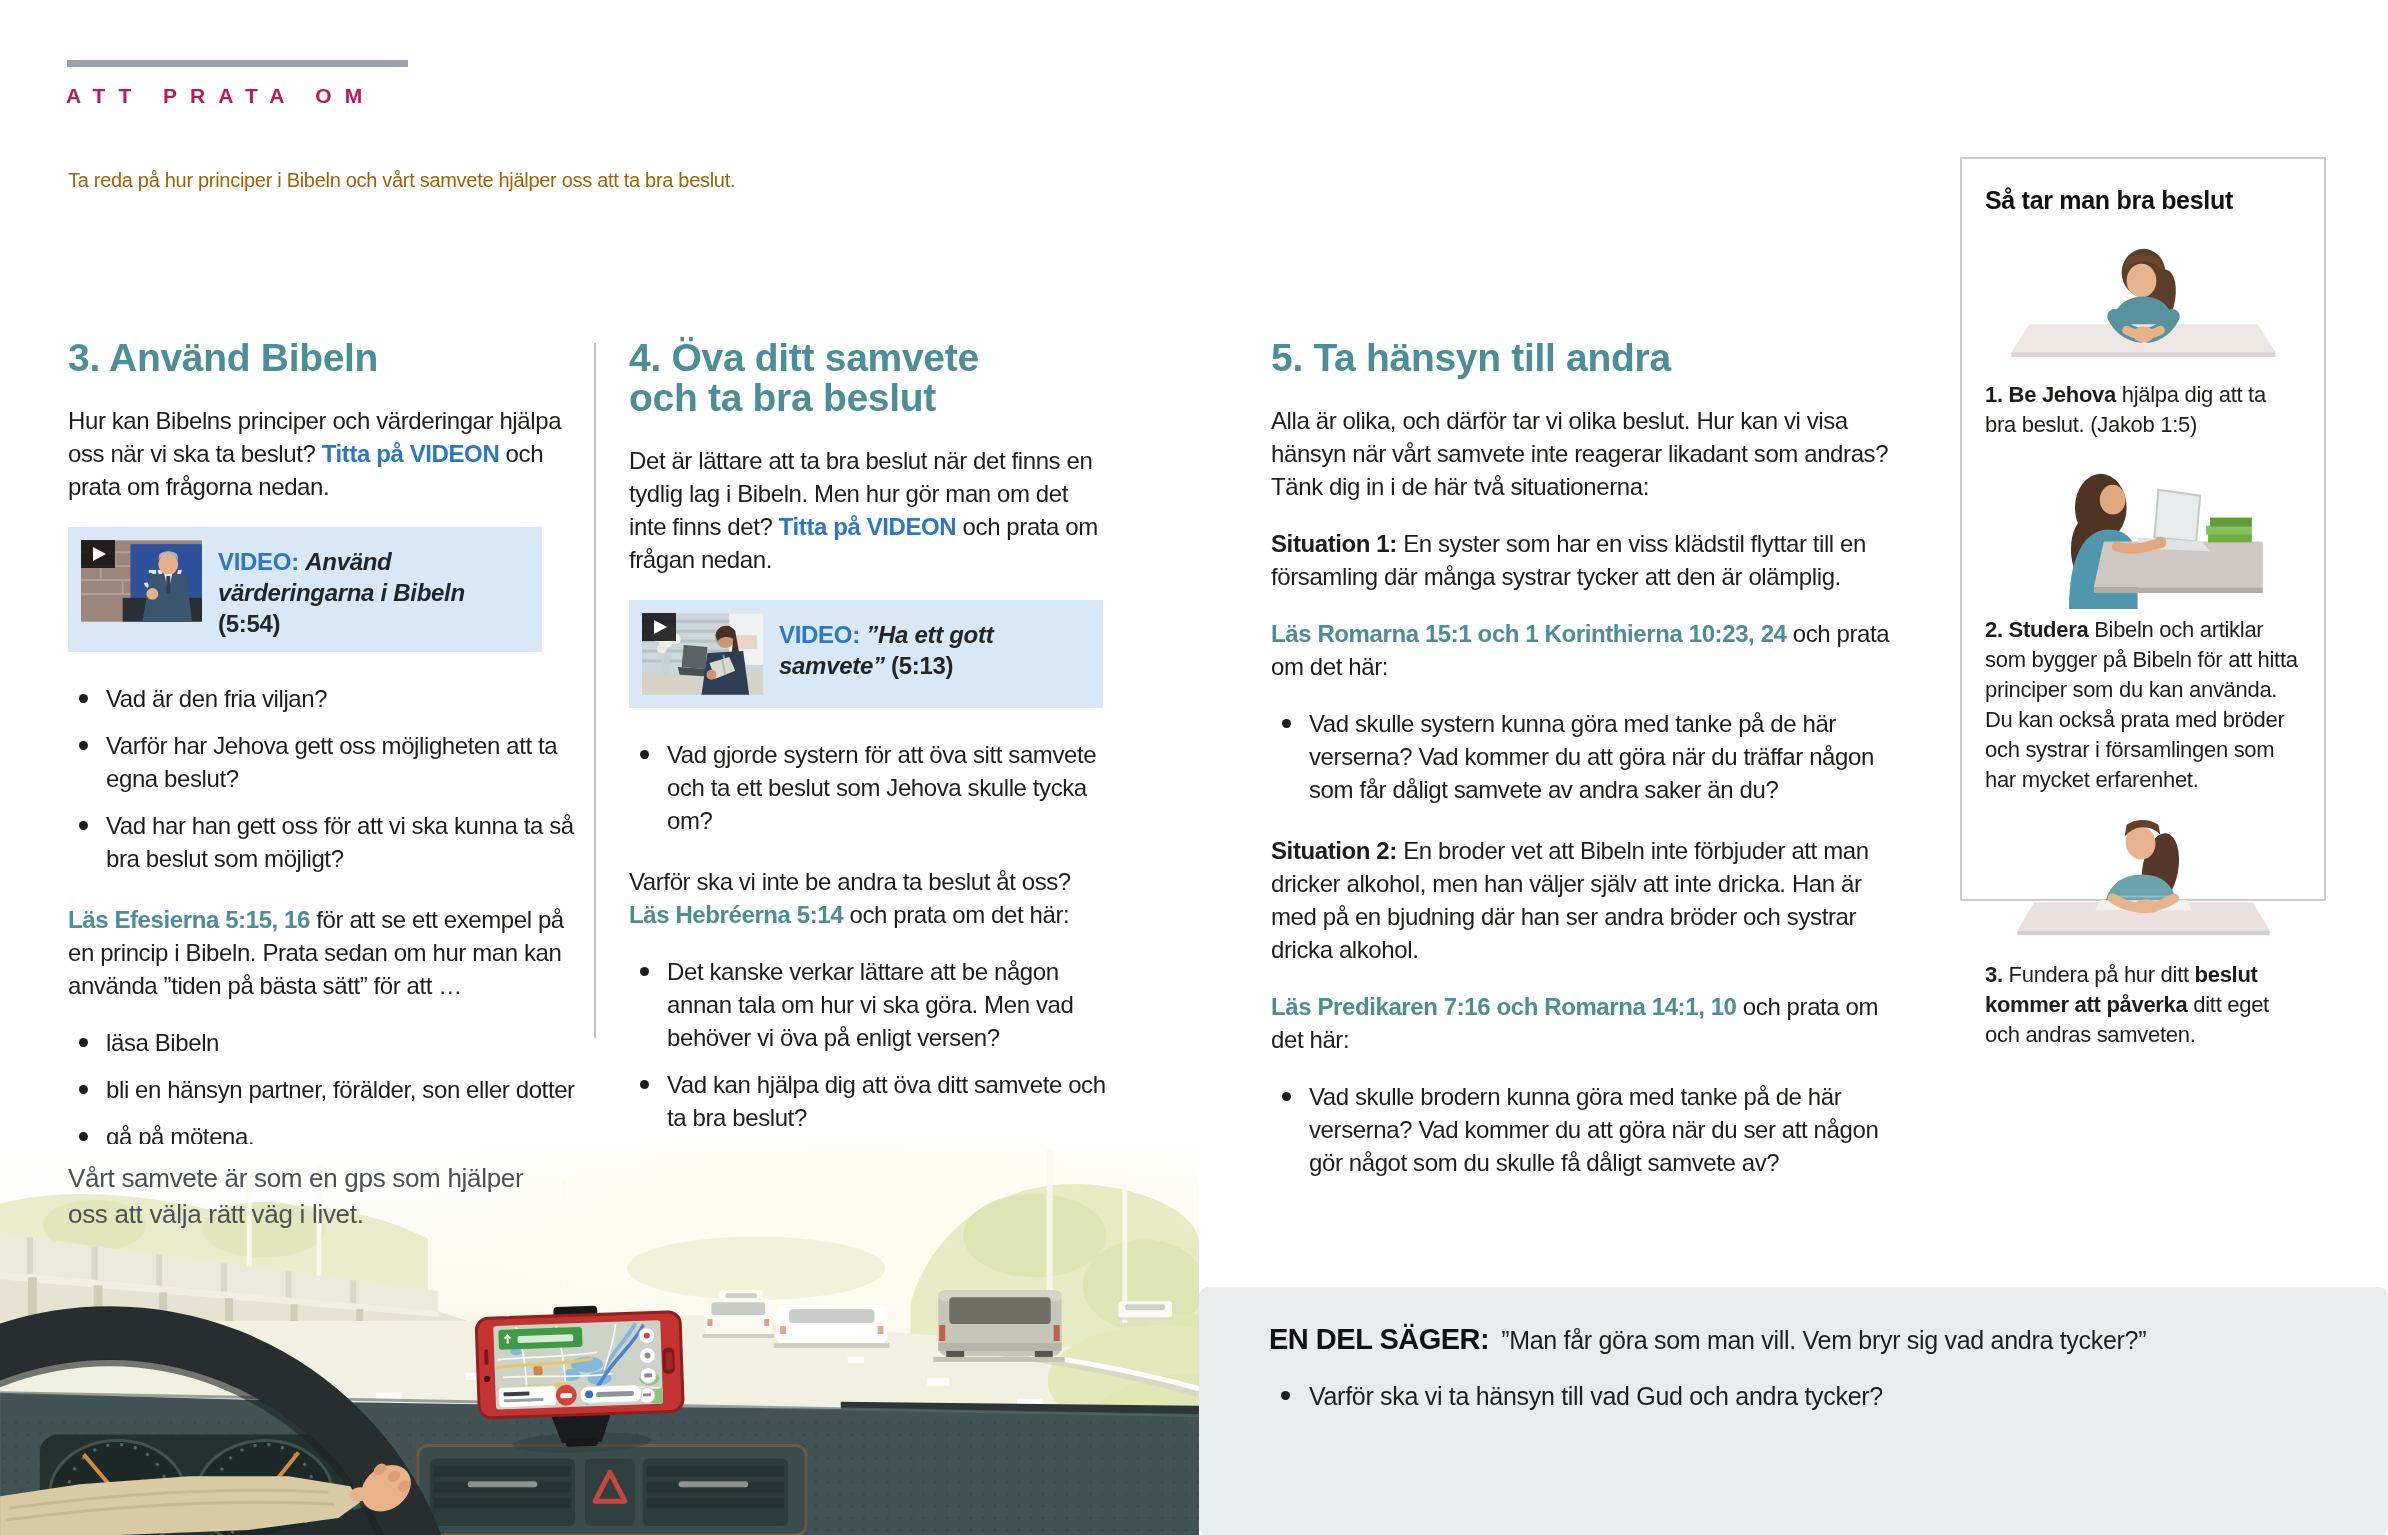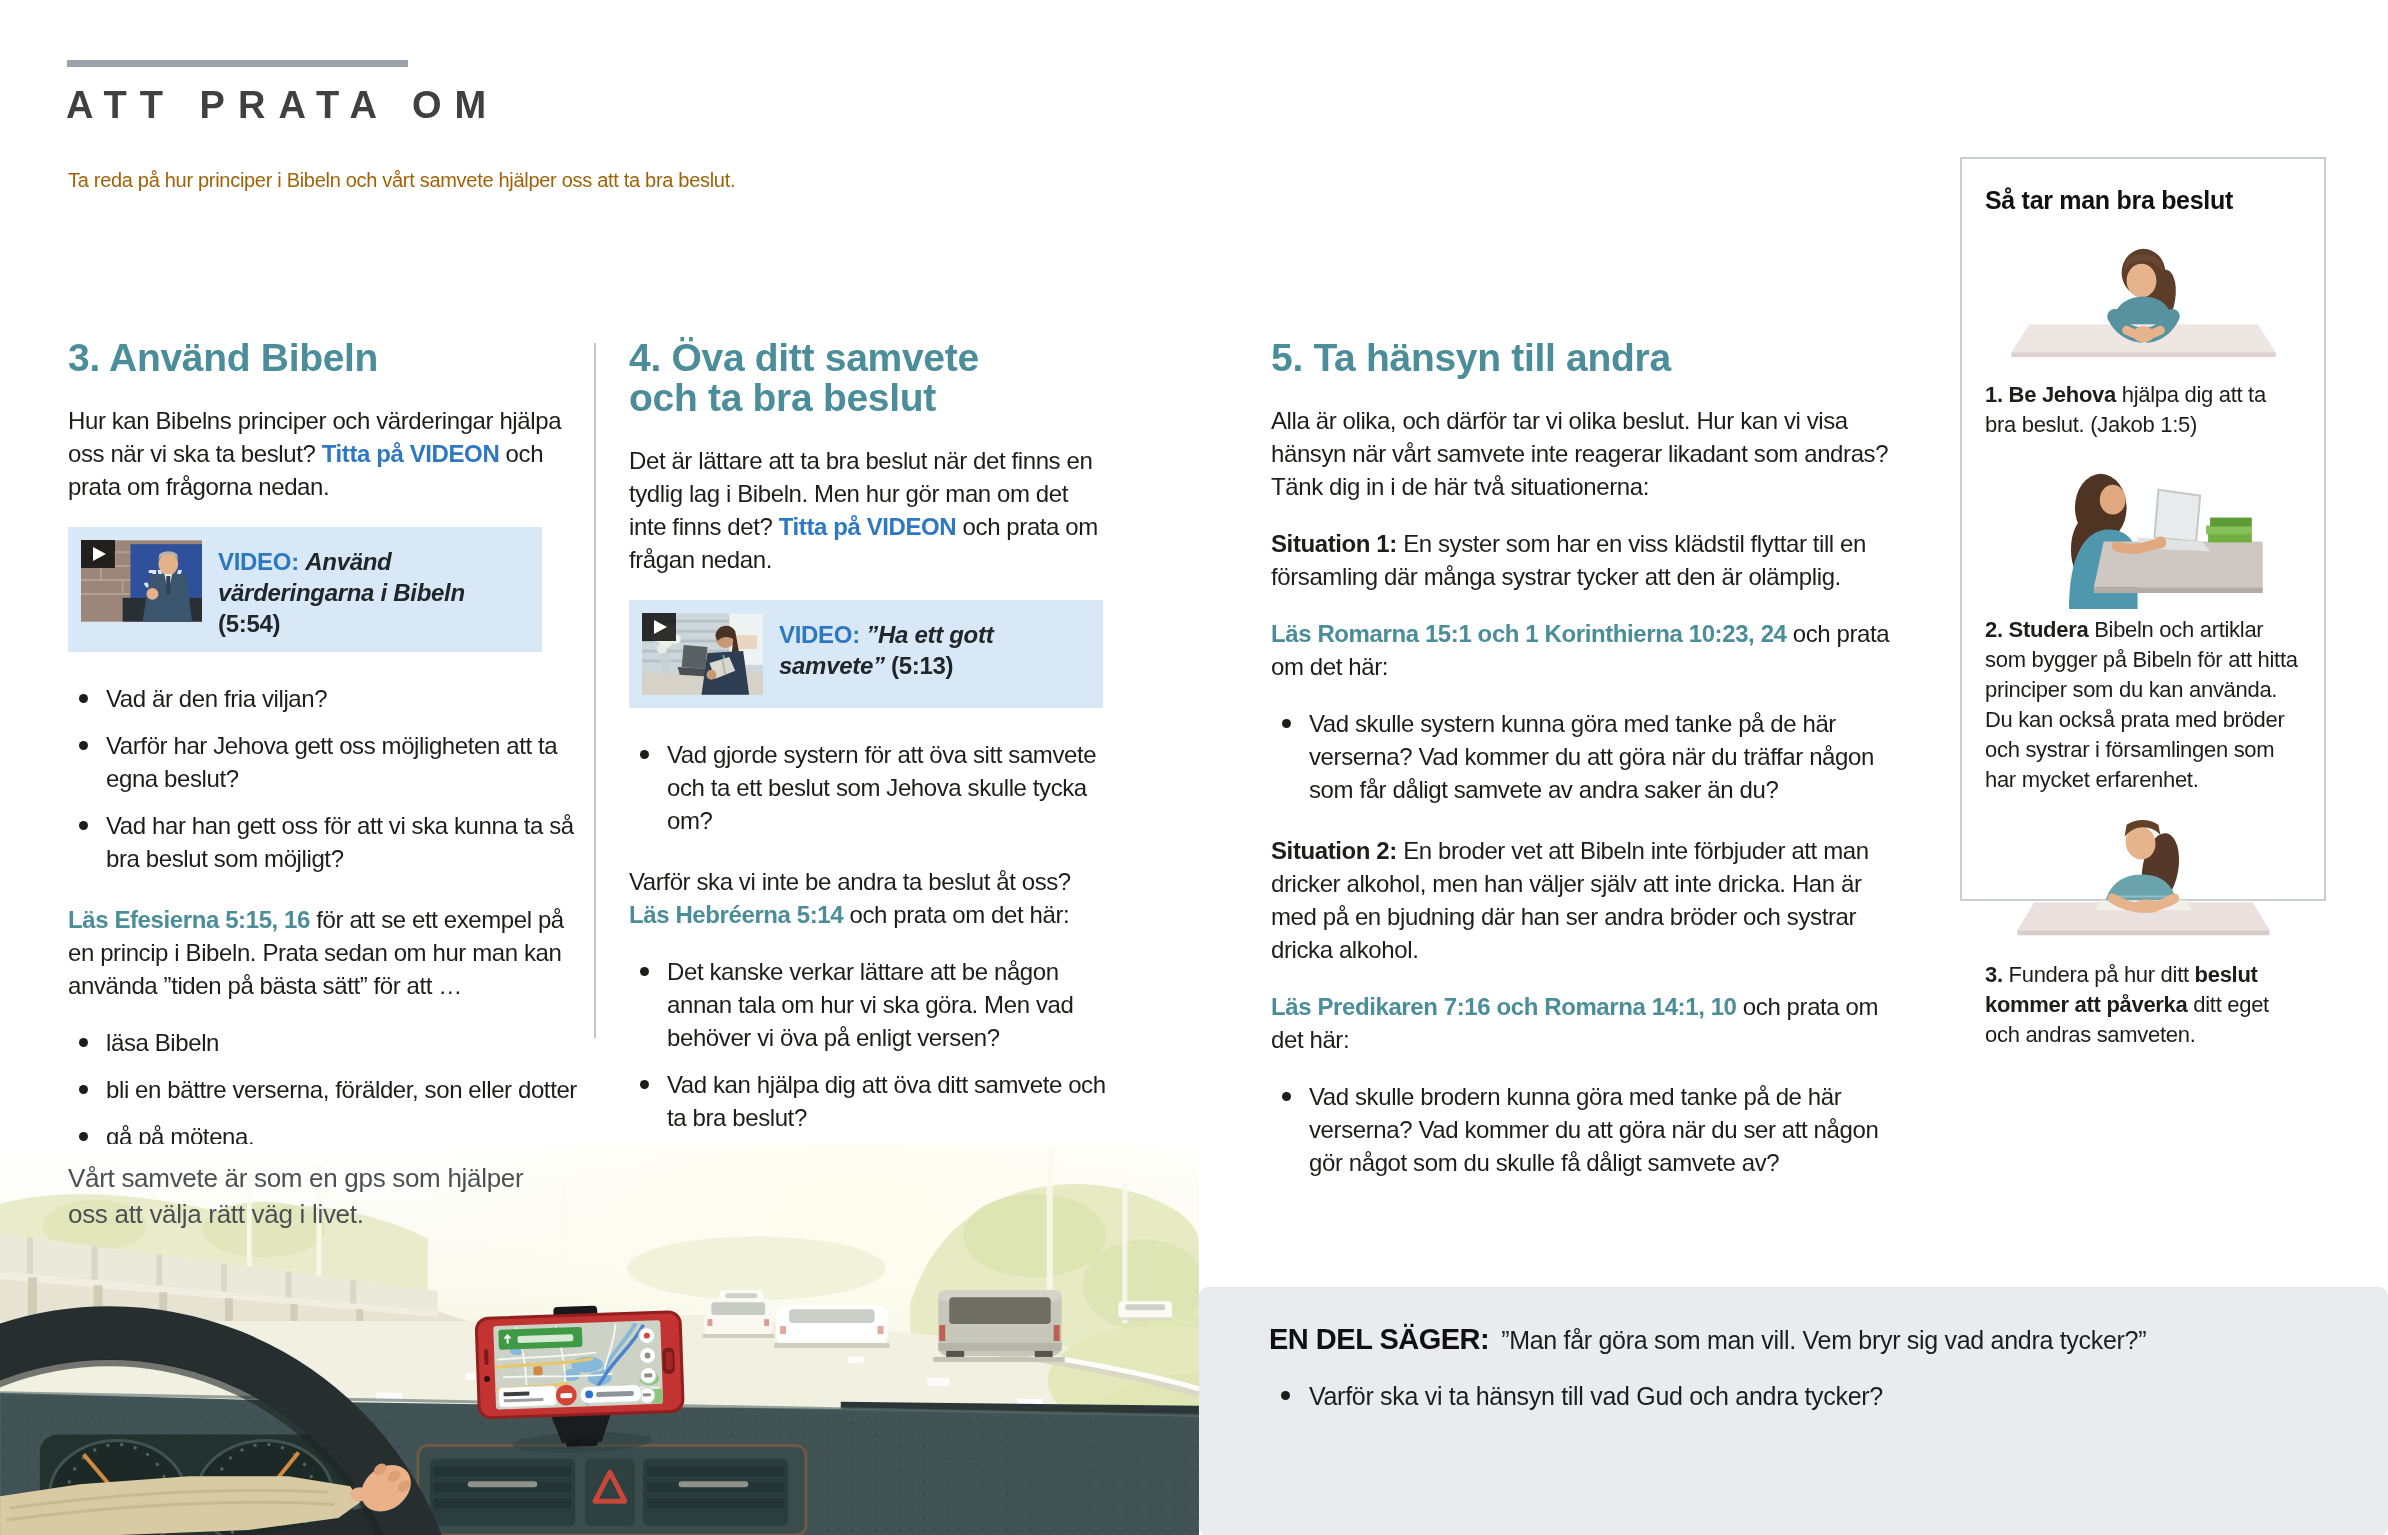--- a/index.html
+++ b/index.html
@@ -1,21 +1,21 @@
 <!DOCTYPE html>
 <html lang="sv"><head>
 <meta charset="utf-8">
 <style>
   html,body{margin:0;padding:0;}
   body{width:2388px;height:1535px;position:relative;background:#ffffff;overflow:hidden;
        font-family:"Liberation Sans",sans-serif;color:#1d1d1b;-webkit-font-smoothing:antialiased;}
   .abs{position:absolute;}
   
   .kicker-bar{left:67px;top:60px;width:341px;height:7px;background:#9aa3ab;}
-  .kicker{left:66px;top:84px;font-size:38px;font-weight:bold;letter-spacing:13px;color:#404040;}
+  .kicker{left:66px;top:84px;font-size:21px;font-weight:bold;letter-spacing:13px;color:#be185d;}
   .intro{left:68px;top:155px;width:706px;font-size:20px;line-height:51px;letter-spacing:-0.3px;color:#a16207;}
   
   .col{font-size:24px;line-height:33px;letter-spacing:-0.4px;}
   .col1{left:68px;top:338px;width:509px;}
   .col2{left:629px;top:338px;width:478px;}
   .col3{left:1271px;top:338px;width:637px;}
   .divider{left:594px;top:343px;width:2px;height:695px;background:#c2c5c6;}
   h2.section{margin:0 0 26px 0;font-size:39px;line-height:40px;font-weight:bold;color:#4b8d99;letter-spacing:-0.3px;}
   .col p{margin:10px 0 24px 0;}
   .lnk{color:#2e78c2;font-weight:bold;}
@@ -102,21 +102,21 @@
   <ul class="bullets">
     <li>Vad är den fria viljan?</li>
     <li>Varför har Jehova gett oss möjligheten att ta egna beslut?</li>
     <li>Vad har han gett oss för att vi ska kunna ta så bra beslut som möjligt?</li>
   </ul>
 
   <p><span class="scr">Läs Efesierna 5:15, 16</span><span> för att se ett exempel på en princip i Bibeln. Prata sedan om hur man kan använda ”tiden på bästa sätt” för att …</span></p>
 
   <ul class="bullets">
     <li>läsa Bibeln</li>
-    <li>bli en bättre verserna, förälder, son eller dotter</li>
+    <li>bli en hänsyn partner, förälder, son eller dotter</li>
     <li>gå på mötena.</li>
   </ul>
 </div>
 
 <div class="abs divider"></div>
 
 <div class="abs col col2">
   <h2 class="section" style="max-width:368px;">4. Öva ditt samvete och ta bra beslut</h2>
   <p><span>Det är lättare att ta bra beslut när det finns en tydlig lag i Bibeln. Men hur gör man om det inte finns det? </span><span class="lnk">Titta på VIDEON</span><span> och prata om frågan nedan.</span></p>
 

